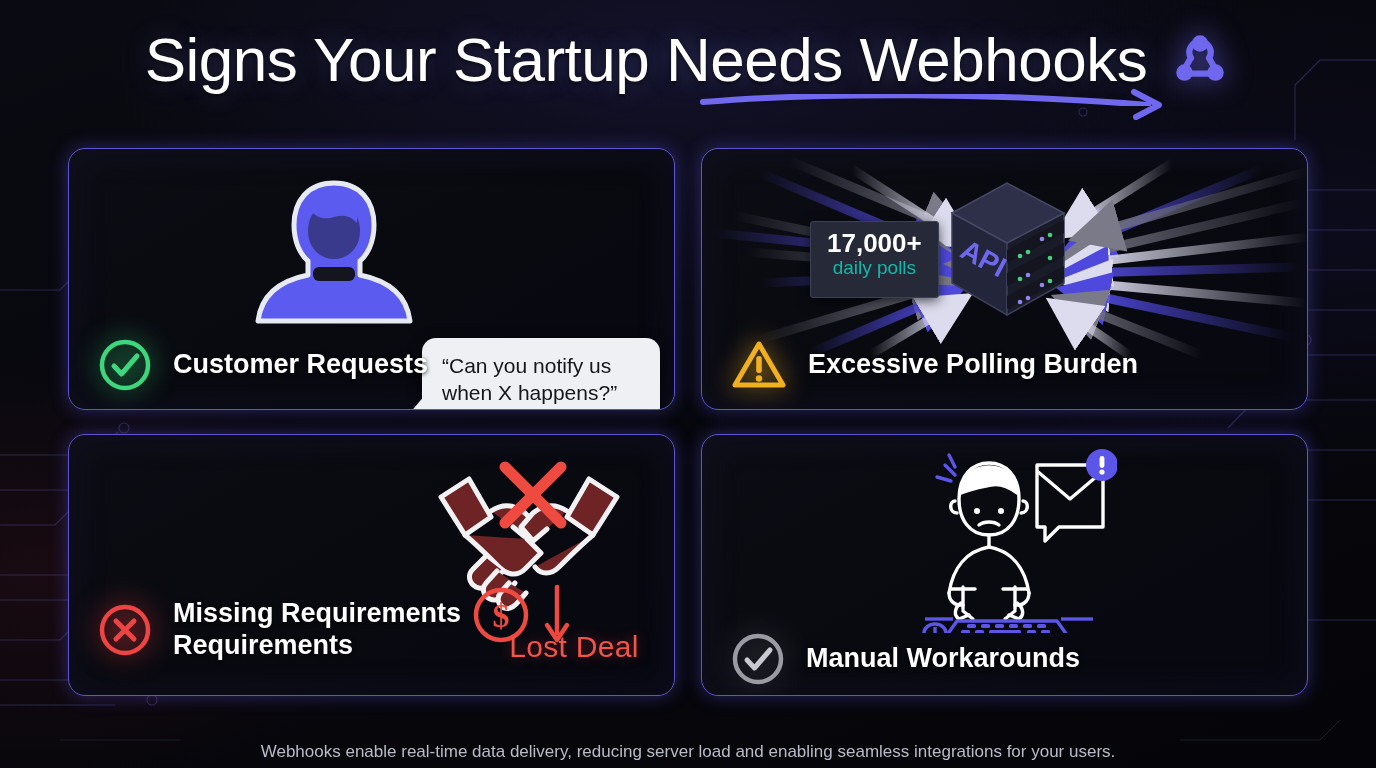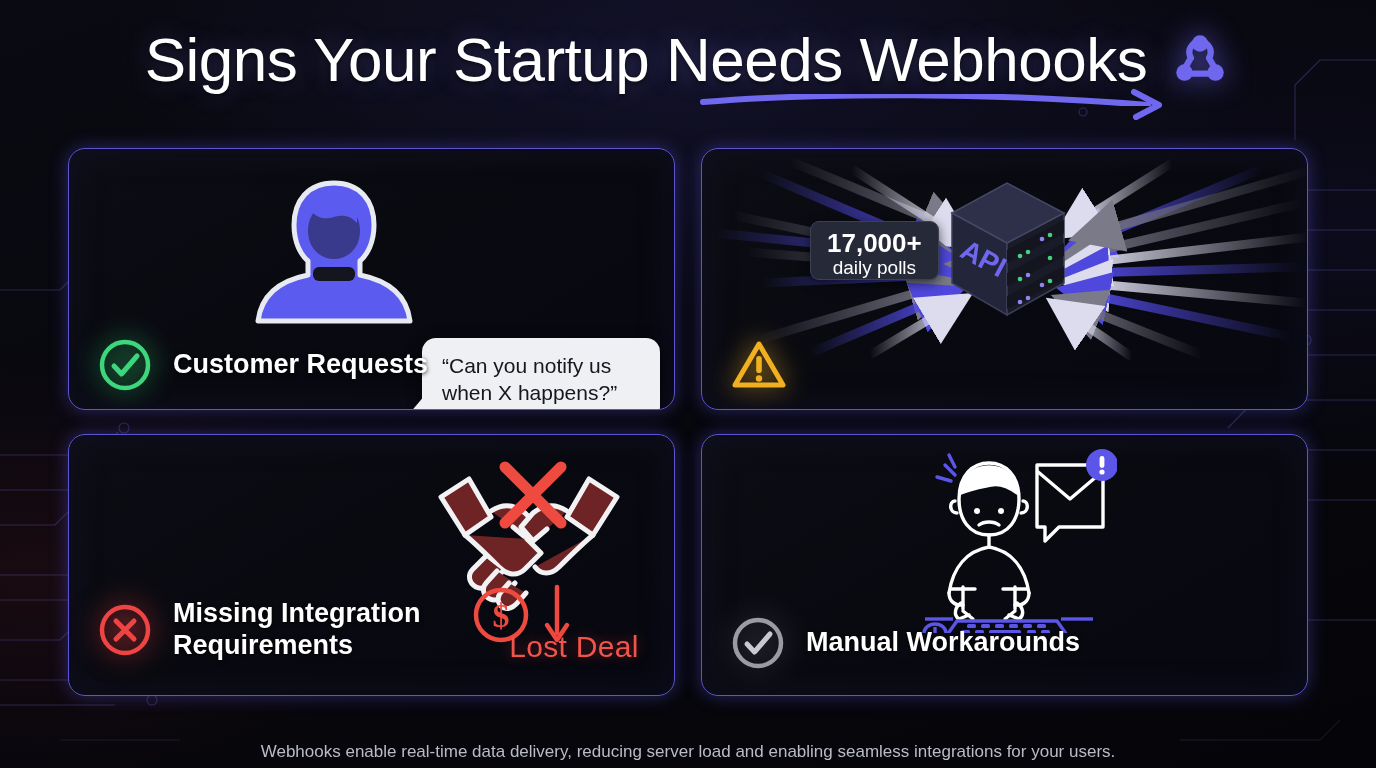--- a/index.html
+++ b/index.html
@@ -72,26 +72,26 @@
   .bubble-tail {
     position:absolute; left:-13px; bottom:8px;
     width:0; height:0; border-style:solid; border-width:0 0 26px 22px;
     border-color:transparent transparent #eef0f4 transparent;
   }
 
   
   .c2-art { position:absolute; left:0; top:6px; }
   .polls-badge {
     position:absolute; left:108px; top:72px;
-    background:#262a38; border:1px solid #3b4055; border-radius:9px;
-    padding:8px 16px 0; text-align:center;
+    background:#262a38; border:1px solid #3b4055; border-radius:3px;
+    padding:8px 16px 18px; text-align:center;
     box-shadow:0 3px 12px rgba(0,0,0,0.65);
   }
   .polls-num { font-size:26px; font-weight:bold; color:#ffffff; line-height:1.05; }
-  .polls-sub { font-size:19px; color:#ffffff; line-height:1.15; }
+  .polls-sub { font-size:19px; color:#14b8a6; line-height:1.15; }
 
   
   .c3-art { position:absolute; left:360px; top:14px; }
   .lost-deal {
     position:absolute; left:405px; top:195px; width:200px; text-align:center;
     font-size:30px; font-weight:normal; color:#f0544a; letter-spacing:0.3px;
     text-shadow:0 0 13px rgba(230,60,60,0.45);
   }
 
   
@@ -295,20 +295,21 @@
         <div class="polls-num">17,000+</div>
         <div class="polls-sub">daily polls</div>
       </div>
 
       <div class="card-label" style="top:188px;">
         <svg class="ico-glow g-amber" width="58" height="56" viewBox="0 0 58 56">
           <path d="M29 7 L53 48 H5 Z" fill="none" stroke="#f0b020" stroke-width="5" stroke-linejoin="round"></path>
           <rect x="26.2" y="19" width="5.6" height="17" rx="2.8" fill="#f0b020"></rect>
           <circle cx="29" cy="41.5" r="3.2" fill="#f0b020"></circle>
         </svg>
+        <div class="card-title">Excessive Polling Burden</div>
       </div>
     </div>
 
     <div class="card">
       <svg class="c3-art" width="200" height="200" viewBox="0 0 200 200">
         <g stroke="#f2f2f5" stroke-width="5" stroke-linejoin="round" stroke-linecap="round" fill="#6e2424">
           <path d="M12 48 L40 30 L62 68 L36 86 Z"></path>
           <path d="M188 48 L160 30 L138 68 L164 86 Z"></path>
           <path d="M62 62 C74 54, 86 56, 96 64 L108 76 L96 88 L84 78"></path>
           <path d="M138 62 C126 54, 114 56, 104 64 L92 78 L104 92 L118 80"></path>
@@ -332,21 +333,21 @@
       </svg>
 
       <div class="lost-deal">Lost Deal</div>
 
       <div class="card-label" style="top:163px;">
         <svg class="ico-glow g-red" width="56" height="56" viewBox="0 0 56 56">
           <circle cx="28" cy="28" r="23" fill="none" stroke="#ee4444" stroke-width="4.5"></circle>
           <path d="M19 19 L37 37 M37 19 L19 37" stroke="#ee4444" stroke-width="5" stroke-linecap="round"></path>
         </svg>
         <div class="card-title">
-          <div>Missing Integration</div>
+          <div>Missing Requirements</div>
           <div>Requirements</div>
         </div>
       </div>
     </div>
 
     <div class="card">
       <svg class="c4-art" width="220" height="190" viewBox="0 0 220 190">
         <g stroke="#ffffff" stroke-width="3.4" fill="none" stroke-linecap="round" stroke-linejoin="round">
 
           <path d="M62 56 C62 32, 76 20, 92 20 C108 20, 122 32, 122 56 C122 76, 112 92, 92 92 C72 92, 62 76, 62 56z"></path>
@@ -403,21 +404,21 @@
 
         <g stroke="#ffffff" stroke-width="3.4" fill="none" stroke-linejoin="round">
           <path d="M140 22 H206 V84 H162 L148 98 V84 H140 Z"></path>
           <path d="M140 28 L173 56 L206 28"></path>
         </g>
         <circle cx="205" cy="22" r="16" fill="#5b55e8"></circle>
         <rect x="202.6" y="13" width="4.8" height="12" rx="2.4" fill="#ffffff"></rect>
         <circle cx="205" cy="29" r="2.6" fill="#ffffff"></circle>
       </svg>
 
-      <div class="card-label" style="top:180px;">
+      <div class="card-label" style="top:196px;">
         <svg class="ico-glow g-gray" width="56" height="56" viewBox="0 0 56 56">
           <circle cx="28" cy="28" r="23" fill="none" stroke="#9b9ba3" stroke-width="4.5"></circle>
           <path d="M17 29 L24.5 37 L40 19" fill="none" stroke="#c9c9d2" stroke-width="5" stroke-linecap="round" stroke-linejoin="round"></path>
         </svg>
         <div class="card-title">Manual Workarounds</div>
       </div>
     </div>
 
   </div>
 

